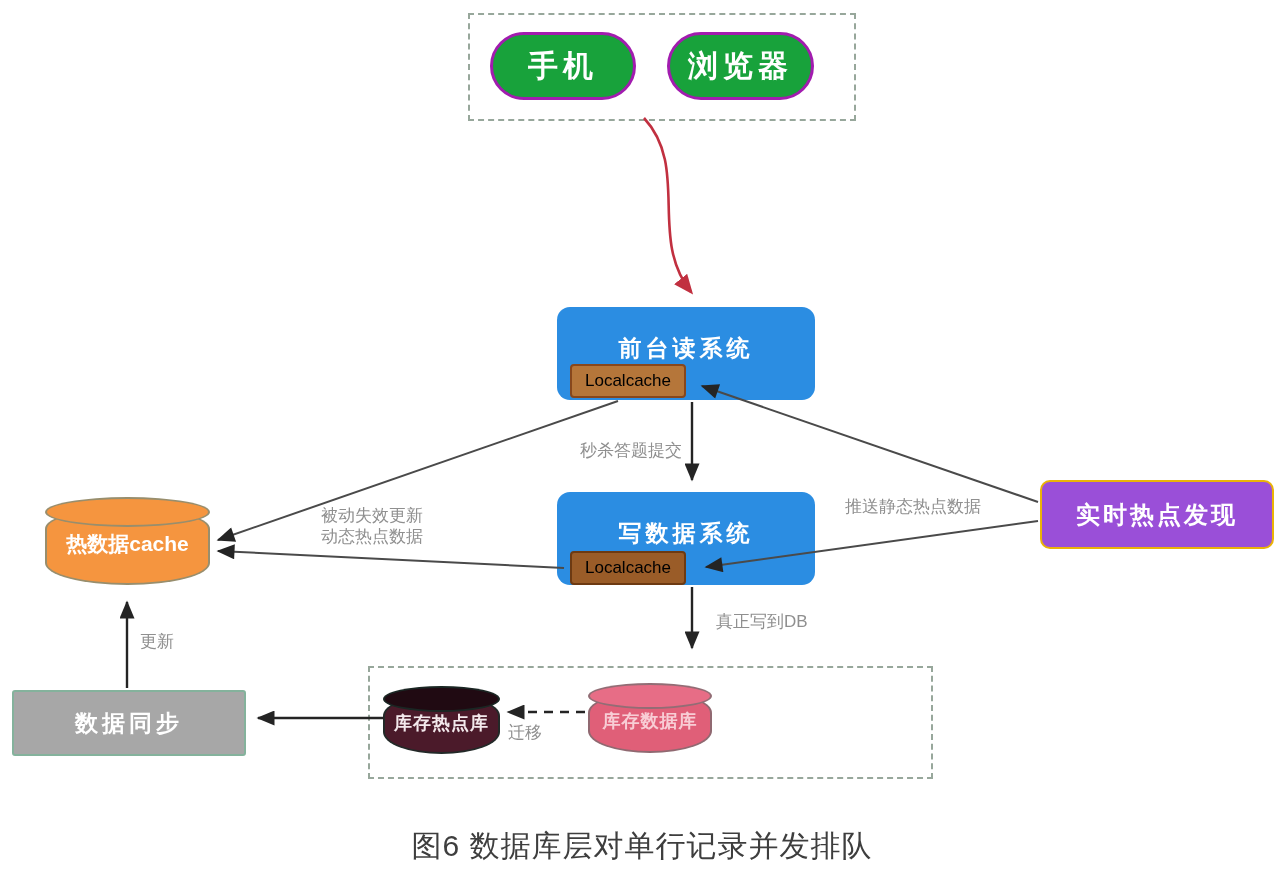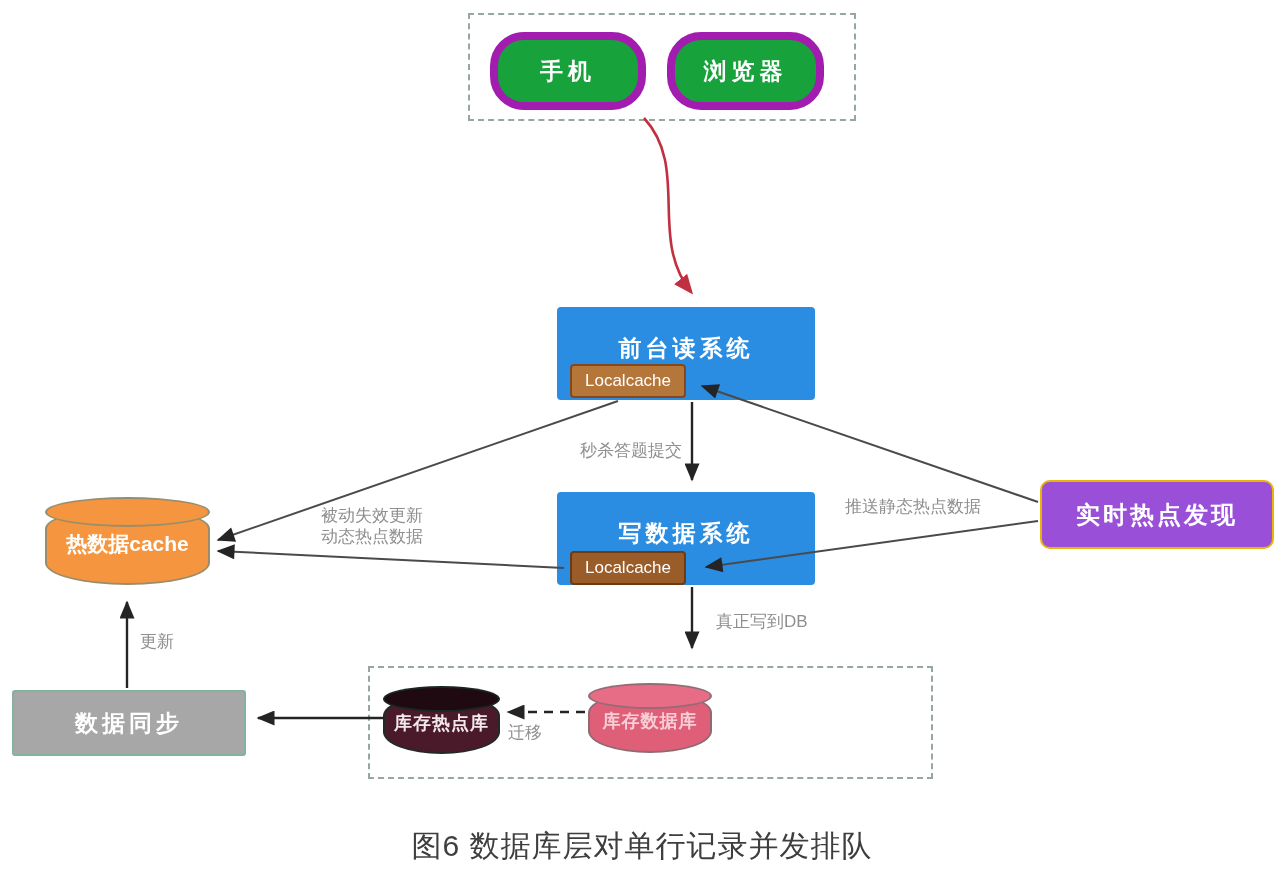--- a/index.html
+++ b/index.html
@@ -5,35 +5,35 @@
   html,body{margin:0;padding:0;background:#fff;}
   body{font-family:"Liberation Sans","DejaVu Sans",sans-serif;}
   .canvas{position:relative;width:1284px;height:872px;background:#fff;overflow:hidden;}
 
   
   .group-box{position:absolute;border:2px dashed #97a79b;background:transparent;}
   .clients-box{left:468px;top:13px;width:384px;height:104px;}
   .db-box{left:368px;top:666px;width:561px;height:109px;}
 
   
-  .pill{position:absolute;background:#18a23b;border:8px solid #a21caf;border-radius:34px;
-        color:#fff;font-size:23px;font-weight:bold;letter-spacing:5px;
+  .pill{position:absolute;background:#18a23b;border:3px solid #a21caf;border-radius:34px;
+        color:#fff;font-size:30px;font-weight:bold;letter-spacing:5px;
         display:flex;align-items:center;justify-content:center;}
   .pill-phone{left:490px;top:32px;width:140px;height:62px;}
   .pill-browser{left:667px;top:32px;width:141px;height:62px;}
 
   
-  .sys-box{position:absolute;width:258px;height:93px;background:#2b8de2;border-radius:4px;}
+  .sys-box{position:absolute;width:258px;height:93px;background:#2b8de2;border-radius:13px;}
   .front-box{left:557px;top:307px;}
   .write-box{left:557px;top:492px;}
   .sys-title{position:absolute;left:0;right:0;top:26px;text-align:center;color:#fff;
              font-size:23px;font-weight:bold;letter-spacing:4px;}
   .badge{position:absolute;left:13px;width:112px;height:30px;border-radius:4px;
          display:flex;align-items:center;justify-content:center;
-         color:#ffffff;font-size:17px;}
+         color:#000000;font-size:17px;}
   .badge-front{top:57px;background:#b5763a;border:2px solid #87471c;}
   .badge-write{top:59px;background:#9a5c28;border:2px solid #6d3a12;}
 
   
   .purple-box{position:absolute;left:1040px;top:480px;width:230px;height:65px;
               background:#9a4fd8;border:2px solid #eab308;border-radius:10px;
               display:flex;align-items:center;justify-content:center;
               color:#fff;font-size:24px;font-weight:bold;letter-spacing:3px;}
 
   

